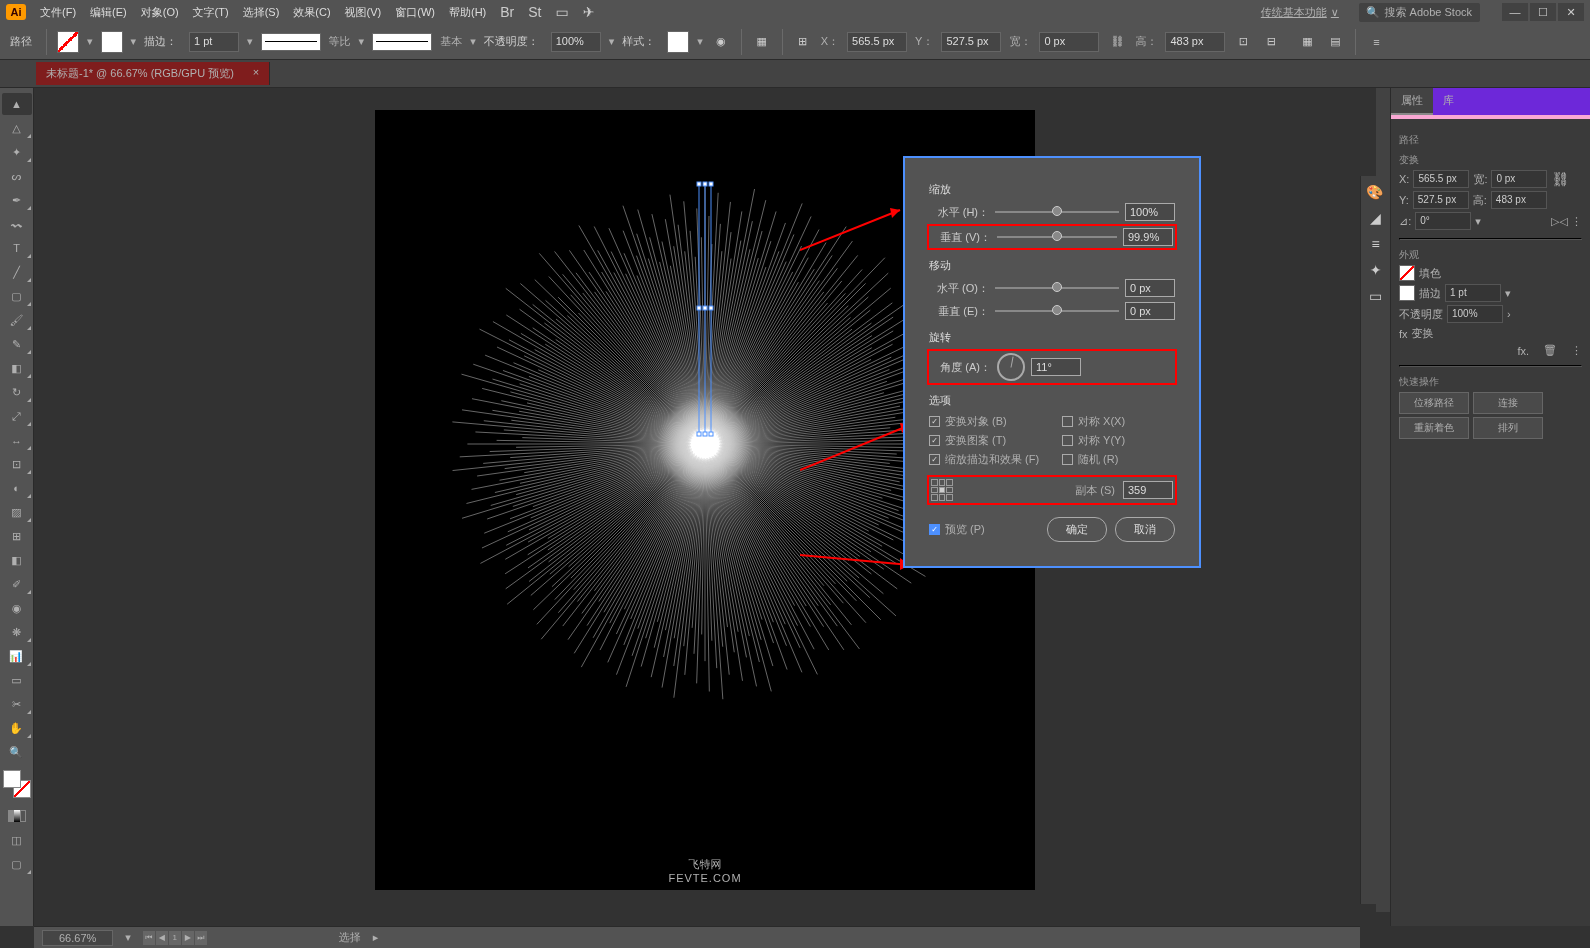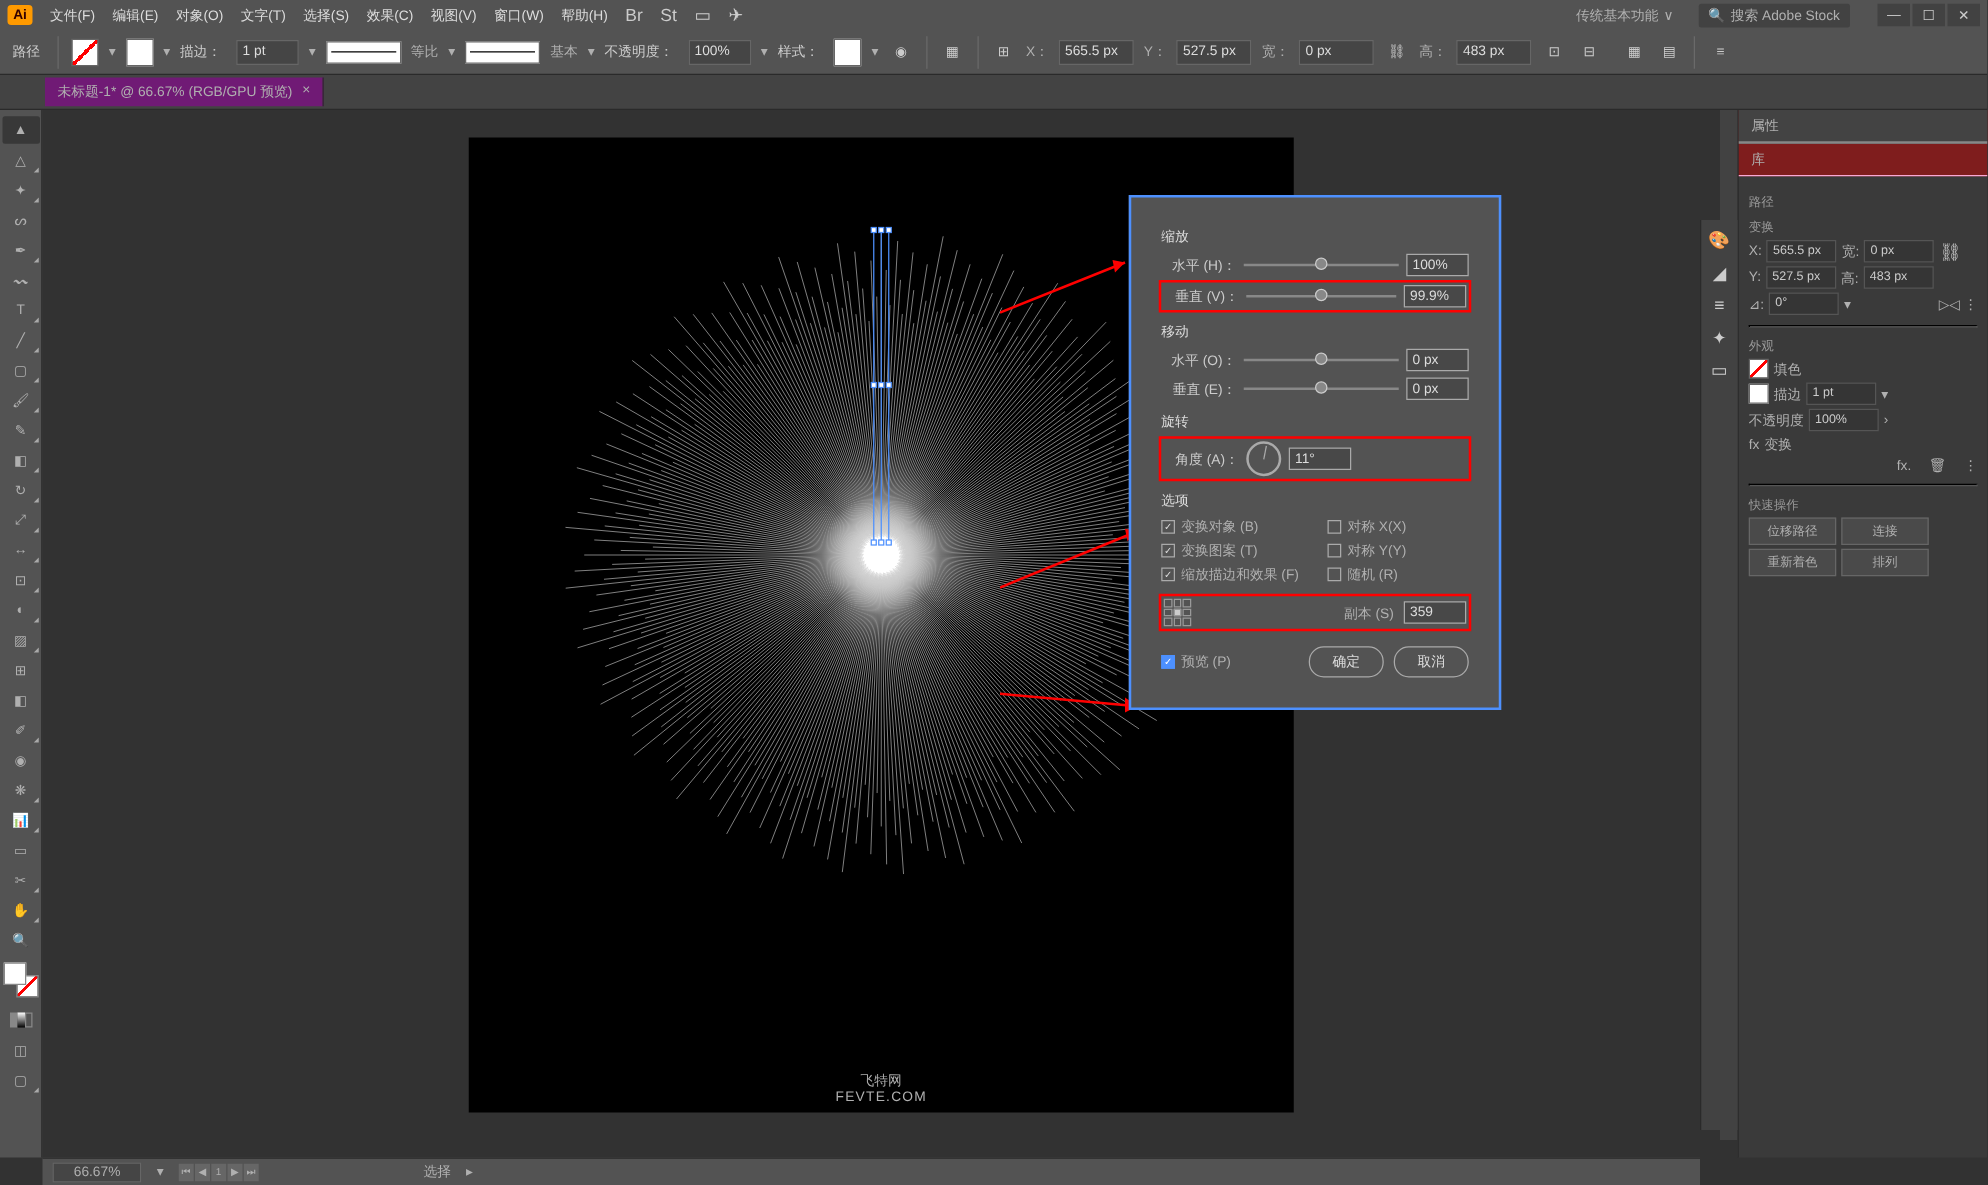--- a/index.html
+++ b/index.html
@@ -3,40 +3,40 @@
 <meta charset="utf-8">
 <style>
 * { margin: 0; padding: 0; box-sizing: border-box; font-family: "Microsoft YaHei", sans-serif; font-size: 11px; color: #b0b0b0; }
 body { background: #323232; width: 1590px; height: 948px; overflow: hidden; position: relative; }
 
 
 .menubar { height: 24px; background: #535353; display: flex; align-items: center; padding: 0 6px; gap: 14px; }
 .menubar .ai-logo { width: 20px; height: 16px; background: #FF9A00; border-radius: 3px; display: flex; align-items: center; justify-content: center; color: #330000; font-weight: bold; font-size: 11px; }
 .menubar .menu-item { cursor: pointer; color: #ddd; }
 .menubar .spacer { flex: 1; }
-.menubar .workspace { display: flex; align-items: center; gap: 4px; padding: 2px 6px; }
+.menubar .workspace { display: flex; align-items: center; gap: 4px; padding: 2px 6px; text-decoration: underline; }
 .menubar .search-stock { display: flex; align-items: center; gap: 4px; padding: 2px 8px; background: #424242; border-radius: 2px; color: #888; }
 .win-controls { display: flex; gap: 2px; margin-left: 8px; }
 .win-btn { width: 26px; height: 18px; background: #424242; display: flex; align-items: center; justify-content: center; color: #ccc; }
 
 
 .controlbar { height: 36px; background: #535353; border-bottom: 1px solid #2a2a2a; display: flex; align-items: center; padding: 0 10px; gap: 8px; }
 .cb-label { color: #ccc; margin-right: 4px; }
 .cb-swatch { width: 22px; height: 22px; border: 1px solid #666; background: linear-gradient(135deg, #fff 45%, #f00 45%, #f00 55%, #fff 55%); position: relative; }
 .cb-swatch.white { background: #fff; }
 .cb-input { background: #454545; border: 1px solid #666; padding: 2px 4px; color: #ddd; width: 50px; height: 20px; }
 .cb-input.wide { width: 60px; }
 .cb-sep { width: 1px; height: 26px; background: #6a6a6a; margin: 0 2px; }
 .cb-icon { width: 20px; height: 20px; display: flex; align-items: center; justify-content: center; color: #ccc; }
 .stroke-preview { width: 60px; height: 18px; background: #fff; border: 1px solid #666; display: flex; align-items: center; }
 .stroke-preview .line { width: 100%; height: 1px; background: #000; margin: 0 3px; }
 
 
 .doctab-bar { height: 28px; background: #434343; display: flex; align-items: center; padding-left: 36px; border-bottom: 1px solid #2a2a2a; }
-.doctab { padding: 4px 10px; background: #701a75; border-right: 1px solid #2a2a2a; display: flex; align-items: flex-start; gap: 8px; }
+.doctab { padding: 4px 10px; background: #7f1d1d; border-right: 1px solid #2a2a2a; display: flex; align-items: flex-start; gap: 19px; }
 
 
 .workspace-area { position: absolute; top: 88px; left: 0; right: 0; bottom: 22px; display: flex; }
 .toolbox { width: 34px; background: #535353; display: flex; flex-direction: column; padding: 4px 0; border-right: 1px solid #2a2a2a; }
 .tool { width: 30px; height: 22px; display: flex; align-items: center; justify-content: center; margin: 1px auto; position: relative; border-radius: 2px; }
 .tool.active { background: #383838; }
 .tool .corner { position: absolute; bottom: 1px; right: 1px; width: 0; height: 0; border-left: 4px solid transparent; border-bottom: 4px solid #aaa; }
 .tool-swatches { margin: 6px auto; width: 28px; height: 28px; position: relative; }
 .tool-swatches .fg { position: absolute; top: 0; left: 0; width: 18px; height: 18px; background: #fff; border: 1px solid #888; }
 .tool-swatches .bg { position: absolute; bottom: 0; right: 0; width: 18px; height: 18px; background: linear-gradient(135deg, #fff 45%, #f00 45%, #f00 55%, #fff 55%); border: 1px solid #888; }
@@ -44,21 +44,21 @@
 .canvas-area { flex: 1; background: #323232; position: relative; overflow: hidden; }
 .canvas-scroll { position: absolute; top: 0; right: 14px; bottom: 14px; left: 0; display: flex; align-items: center; justify-content: center; }
 .artboard { width: 660px; height: 780px; background: #000; position: relative; overflow: hidden; }
 .artboard svg { position: absolute; top: 50%; left: 50%; transform: translate(-50%, -60%); }
 .watermark { position: absolute; bottom: 6px; left: 50%; transform: translateX(-50%); text-align: center; color: #fff; font-size: 13px; }
 .watermark .site { font-size: 11px; letter-spacing: 1px; }
 
 
 .right-dock { width: 200px; background: #3a3a3a; border-left: 1px solid #2a2a2a; display: flex; flex-direction: column; }
 .right-iconstrip { position: absolute; right: 200px; top: 88px; bottom: 22px; width: 30px; background: #424242; border-left: 1px solid #2a2a2a; display: flex; flex-direction: column; align-items: center; padding-top: 8px; gap: 10px; }
-.panel-tab-row { display: flex; background: #7f1d1d; border-bottom: 1px solid #f9a8d4; flex-direction: column; }
+.panel-tab-row { display: flex; background: #6d28d9; border-bottom: 4px solid #f9a8d4; }
 .panel-tab { padding: 5px 10px; font-size: 11px; }
 .panel-tab.active { background: #434343; border-bottom: 2px solid #888; }
 .panel-body { padding: 8px; font-size: 10px; }
 .prop-row { display: flex; align-items: center; gap: 4px; margin: 3px 0; }
 .prop-input { background: #353535; border: 1px solid #555; padding: 2px 4px; width: 56px; height: 18px; color: #ccc; font-size: 10px; }
 .prop-btn { background: #4a4a4a; border: 1px solid #666; padding: 3px 0; width: 70px; text-align: center; font-size: 10px; }
 .section-title { font-size: 10px; color: #999; margin: 6px 0 3px; }
 
 
 .dialog { position: absolute; left: 903px; top: 156px; width: 298px; background: #535353; border: 2px solid #4d90fe; z-index: 100; }

